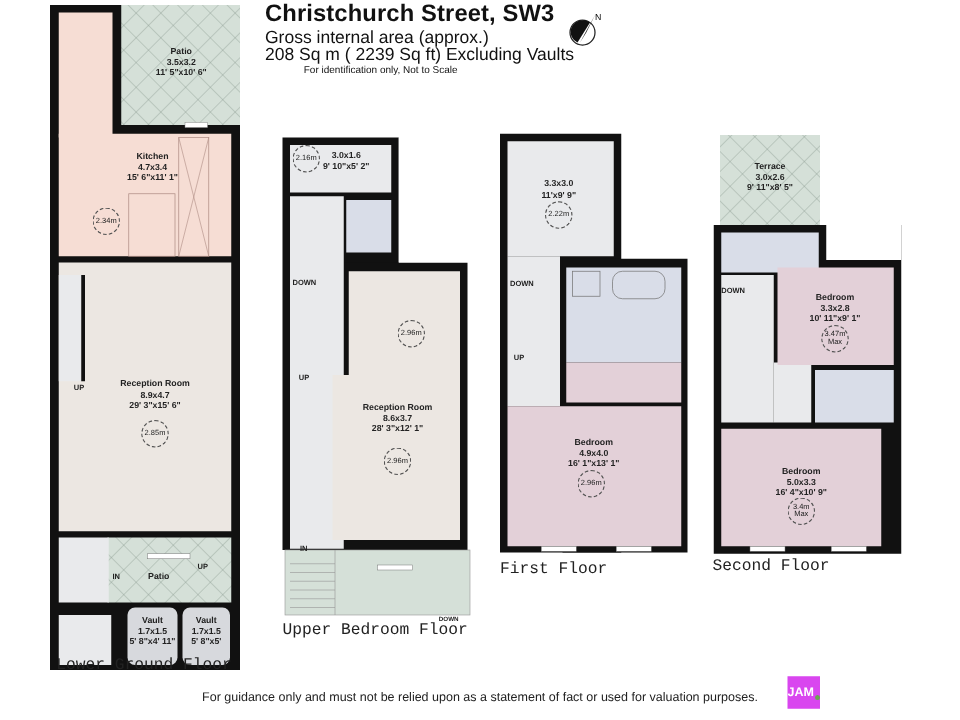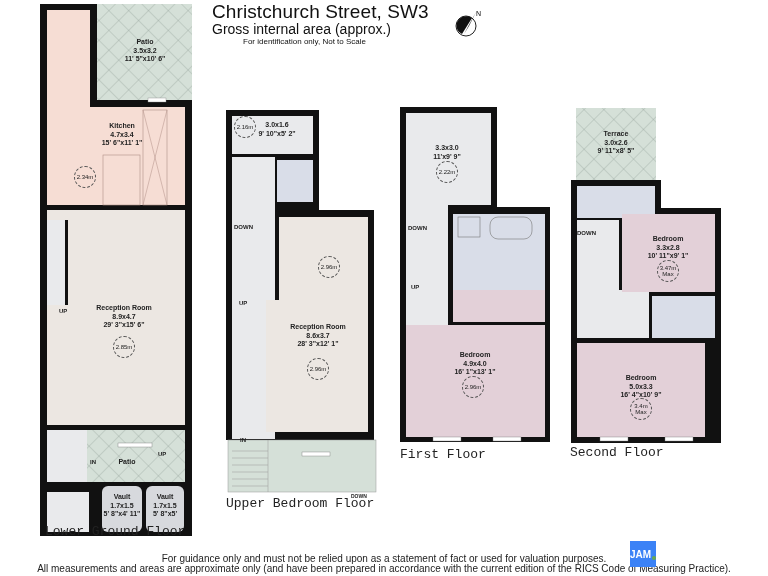--- a/index.html
+++ b/index.html
@@ -1,36 +1,37 @@
 <!DOCTYPE html>
 <html><head>
 <meta charset="utf-8">
 <style>
   html, body { margin: 0; padding: 0; background: #ffffff; }
   body { width: 768px; height: 576px; position: relative; overflow: hidden; font-family: "Liberation Sans", sans-serif; color: #111; }
   .header { position: absolute; left: 212px; top: 1px; }
-  .title { font-size: 19px; font-weight: normal; line-height: 21px; letter-spacing: 0.1px; }
+  .title { font-size: 19px; font-weight: bold; line-height: 21px; letter-spacing: 0.1px; }
   .sub { font-size: 14px; line-height: 14px; }
   .note { font-size: 8px; line-height: 10px; margin-top: 1px; padding-left: 31px; }
   .compass { position: absolute; left: 452px; top: 8px; width: 32px; height: 32px; }
   svg.plan { position: absolute; left: 0; top: 0; }
   .lbl { position: absolute; text-align: center; font-size: 7px; line-height: 8.5px; font-weight: bold; color: #222; white-space: nowrap; transform: translateX(-50%); }
   .ceil { position: absolute; font-size: 6px; color: #222; border: 1px dashed #555; border-radius: 50%; width: 20px; height: 20px; display: flex; align-items: center; justify-content: center; text-align: center; line-height: 6px; transform: translate(-50%,-50%); }
   .tiny { position: absolute; font-size: 6px; font-weight: bold; color: #222; }
   .floor-name { position: absolute; font-size: 13px; color: #222; font-family: Liberation Mono, monospace; }
   .footer { position: absolute; left: 0; width: 768px; top: 554px; text-align: center; font-size: 10px; line-height: 10px; color: #222; }
-  .logo { position: absolute; left: 630px; top: 541px; width: 26px; height: 26px; background: #3b82f6; color: #fff; font-weight: bold; font-size: 10px; display: flex; align-items: center; justify-content: center; }
+  .logo { position: absolute; left: 630px; top: 541px; width: 26px; height: 26px; background: #d946ef; color: #fff; font-weight: bold; font-size: 10px; display: flex; align-items: center; justify-content: center; }
   .logo .dot { width: 4px; height: 4px; background: #6aa84f; border-radius: 50%; display: inline-block; margin-left: 1px; margin-top: 8px; }
 </style>
 </head>
 <body>
 
 <div class="header">
   <div class="title">Christchurch Street, SW3</div>
   <div class="sub">Gross internal area (approx.)</div>
+  <div class="sub">208 Sq m ( 2239 Sq ft) Excluding Vaults</div>
   <div class="note">For identification only, Not to Scale</div>
 </div>
 
 <svg class="compass" viewBox="0 0 32 32">
   <circle cx="14" cy="18" r="10" fill="none" stroke="#222" stroke-width="1"></circle>
   <path d="M4.5 16 A10 10 0 0 1 20 10 L10 26 A10 10 0 0 1 4.5 16 Z" fill="#111"></path>
   <path d="M24 4 L12 26 L17 18 Z" fill="#111"></path>
   <text x="24" y="8" font-size="7" font-family="Liberation Sans, sans-serif">N</text>
 </svg>
 
@@ -231,18 +232,17 @@
   <div>16' 4"x10' 9"</div>
 </div>
 <div class="ceil" style="left:641px; top:409px; flex-direction:column;">
   <span>3.4m</span>
   <span>Max</span>
 </div>
 <div class="floor-name" style="left:570px; top:445px;text-align:right;">Second Floor</div>
 
 <div class="footer">
   <div>For guidance only and must not be relied upon as a statement of fact or used for valuation purposes.</div>
-  <div>All measurements and areas are approximate only (and have been prepared in accordance with the current edition of the RICS Code of Measuring Practice).</div>
 </div>
 <div class="logo">
   <span>JAM</span>
     <span class="dot"></span>
 </div>
 
 </body></html>

